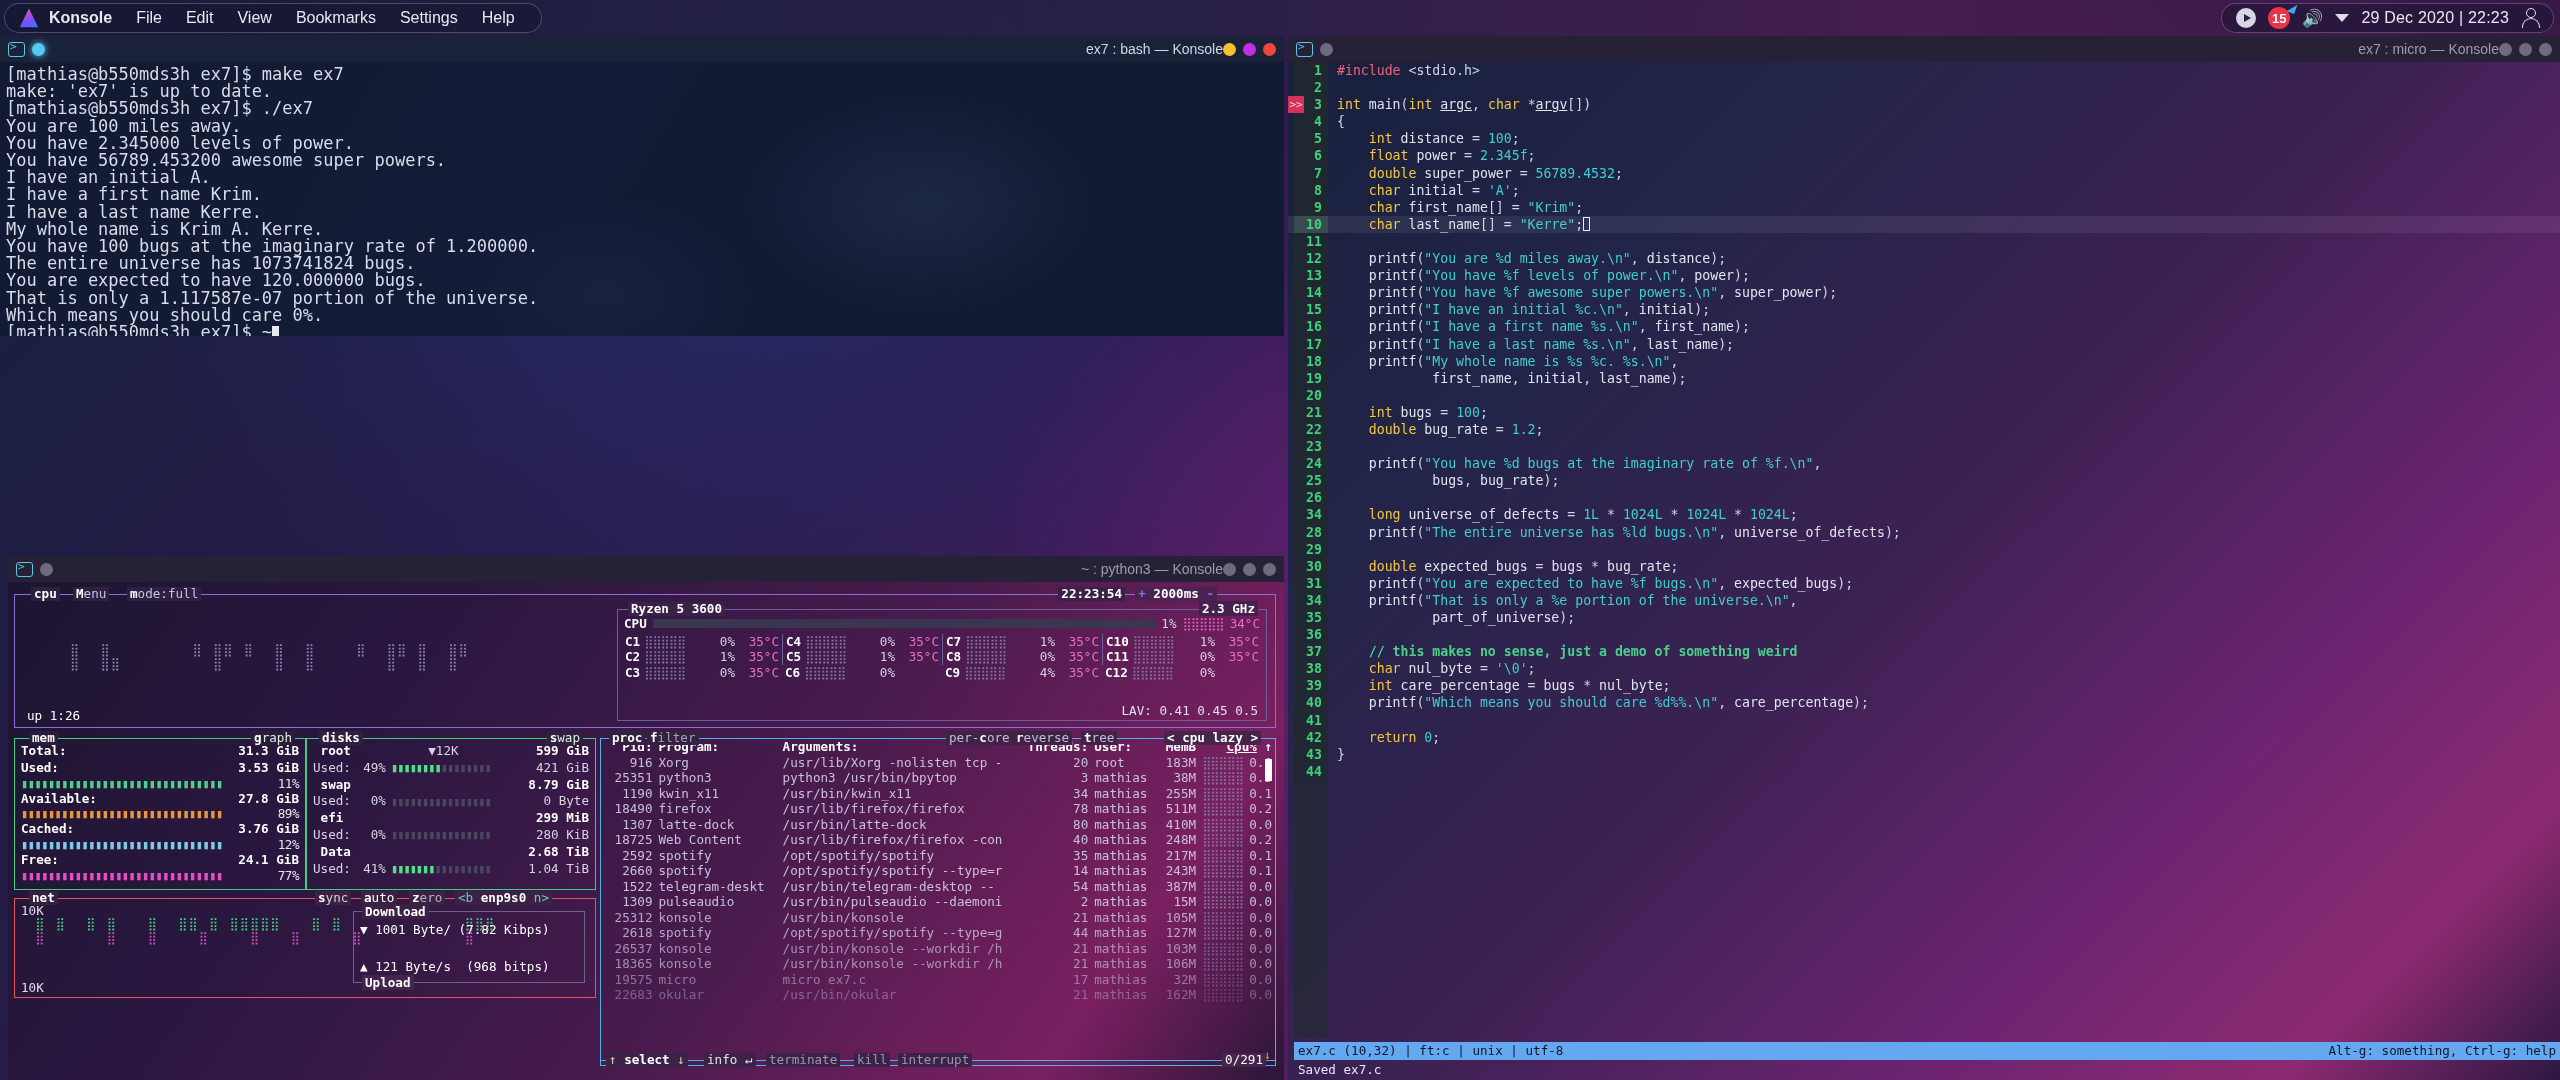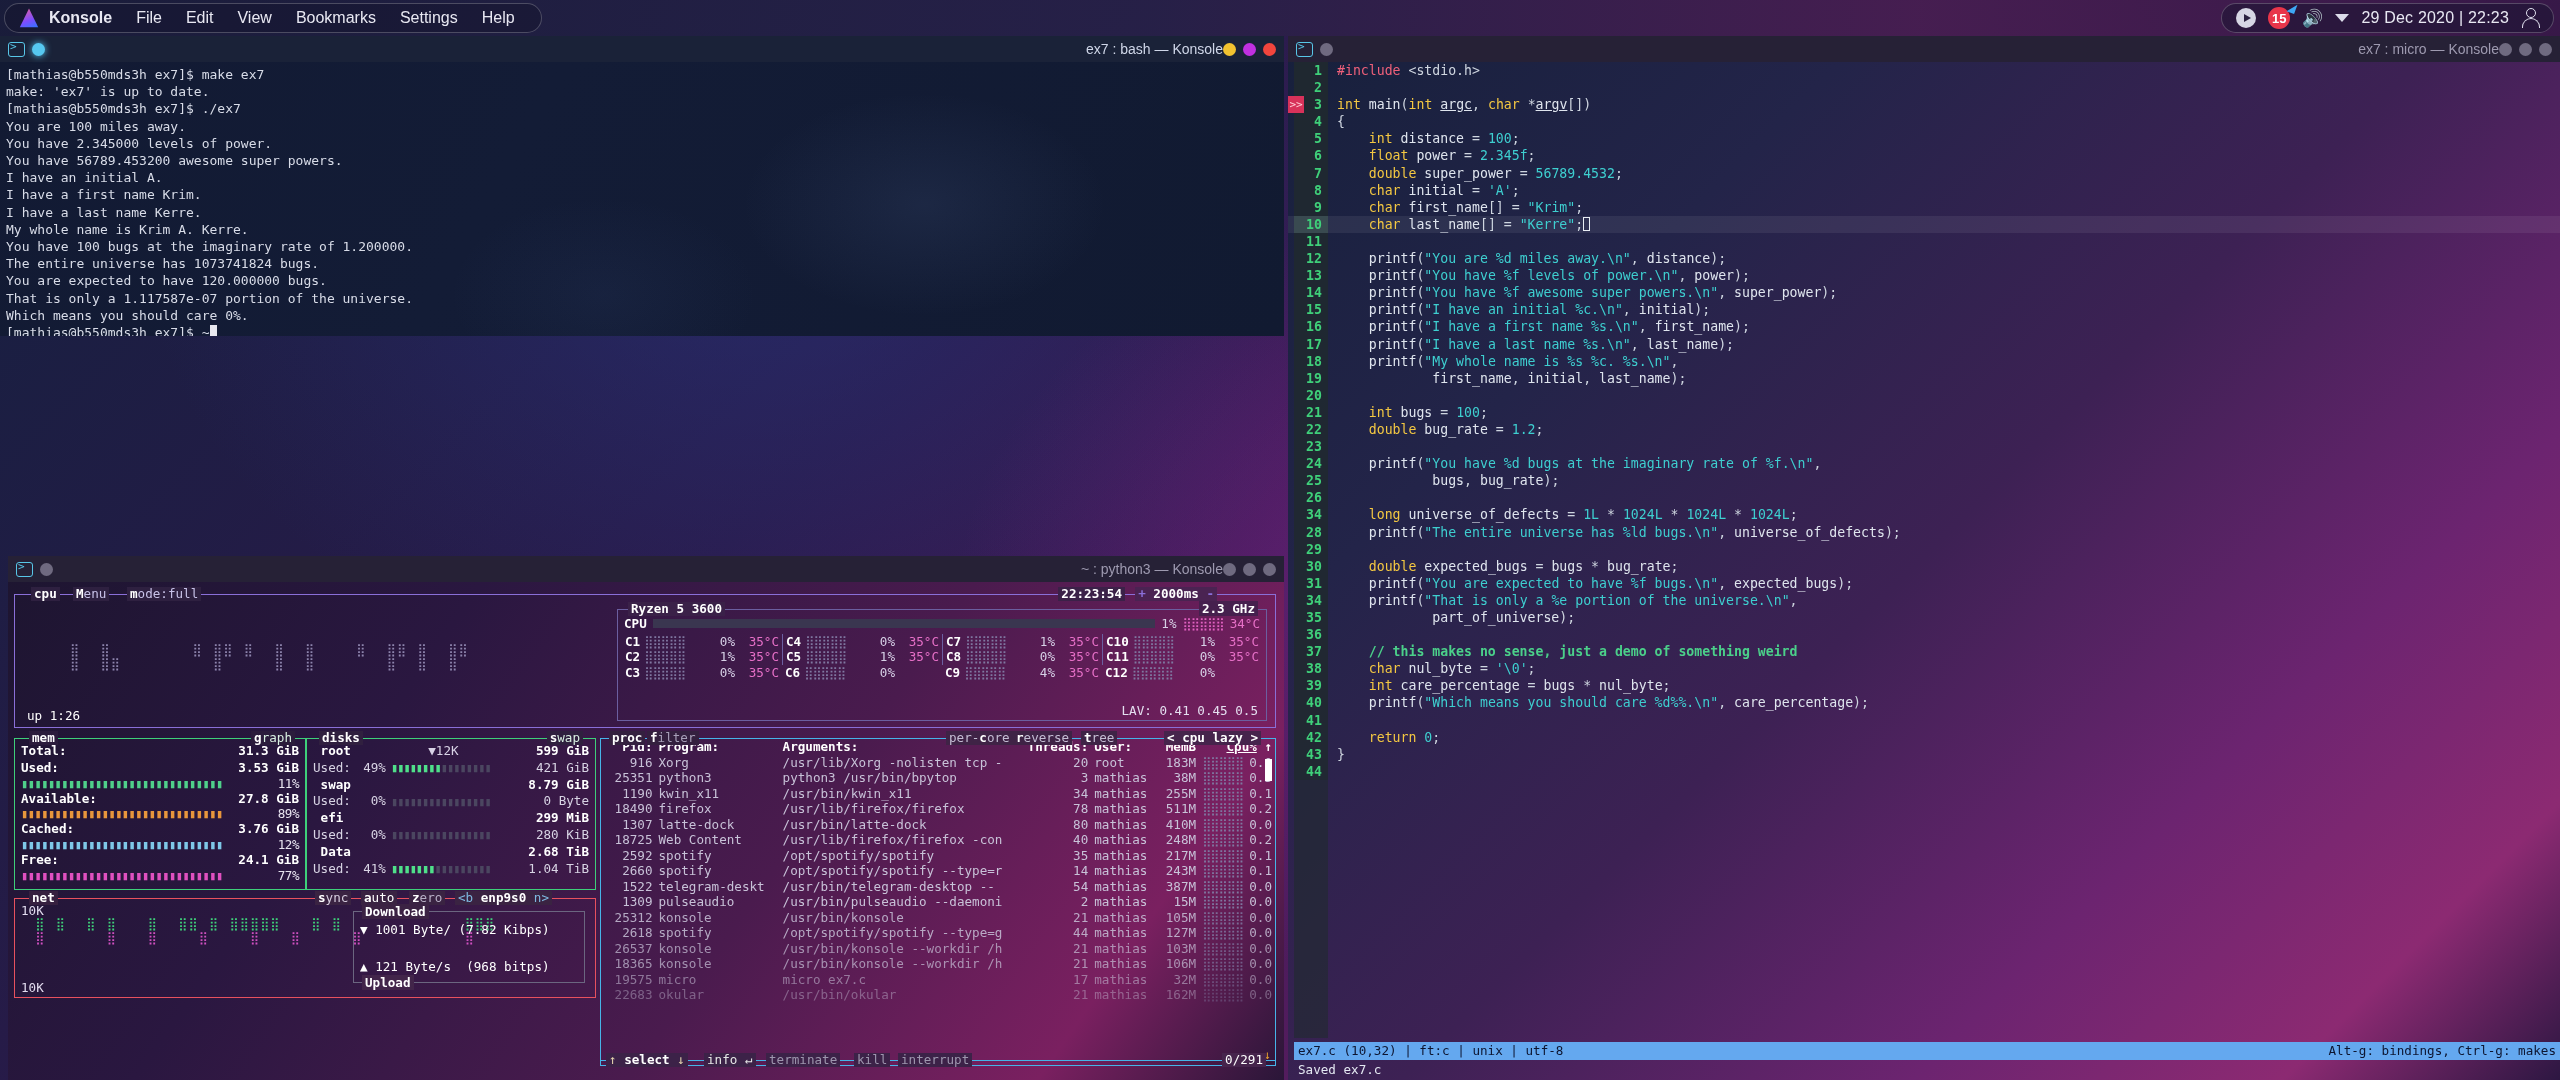--- a/index.html
+++ b/index.html
@@ -96,21 +96,21 @@
   .glow-dot { width: 13px; height: 13px; border-radius: 50%; }
 
   
   #win-bash {
     left: 0; top: 36px; width: 1284px; height: 300px;
     background: linear-gradient(120deg, #121a33 0%, #131c36 40%, #111a31 100%);
   }
   #win-bash .win-title { background: #1a2238; color: #cfd6e8; }
   #win-bash .body {
     flex: 1; padding: 4px 6px; overflow: hidden;
-    font-size: 13px; line-height: 17.2px; color: #d8dce8;
+    font-size: 17px; line-height: 17.2px; color: #d8dce8;
     background:
       radial-gradient(ellipse 260px 160px at 72% 52%, rgba(120,150,210,0.10), transparent 70%),
       radial-gradient(ellipse 220px 140px at 47% 85%, rgba(90,120,190,0.07), transparent 70%);
     white-space: pre;
   }
   .cursor-blk { display:inline-block; width:7px; height:14px; background:#e8e8f0; vertical-align:-2px; }
 
   
   #win-btop {
     left: 8px; top: 556px; width: 1276px; height: 524px;
@@ -813,17 +813,17 @@
           <span class="ln">43</span>
           <span class="ctext">}</span>
         </div>
         <div class="crow">
           <span class="ln">44</span>
           <span class="ctext"></span>
         </div>
       </div>
     <div class="m-status">
       <span>ex7.c (10,32) | ft:c | unix | utf-8</span>
-      <span>Alt-g: bindings, Ctrl-g: makes</span>
+      <span>Alt-g: something, Ctrl-g: help</span>
     </div>
     <div class="m-msg">Saved ex7.c</div>
   </div>
 </div>
 
 </body></html>

